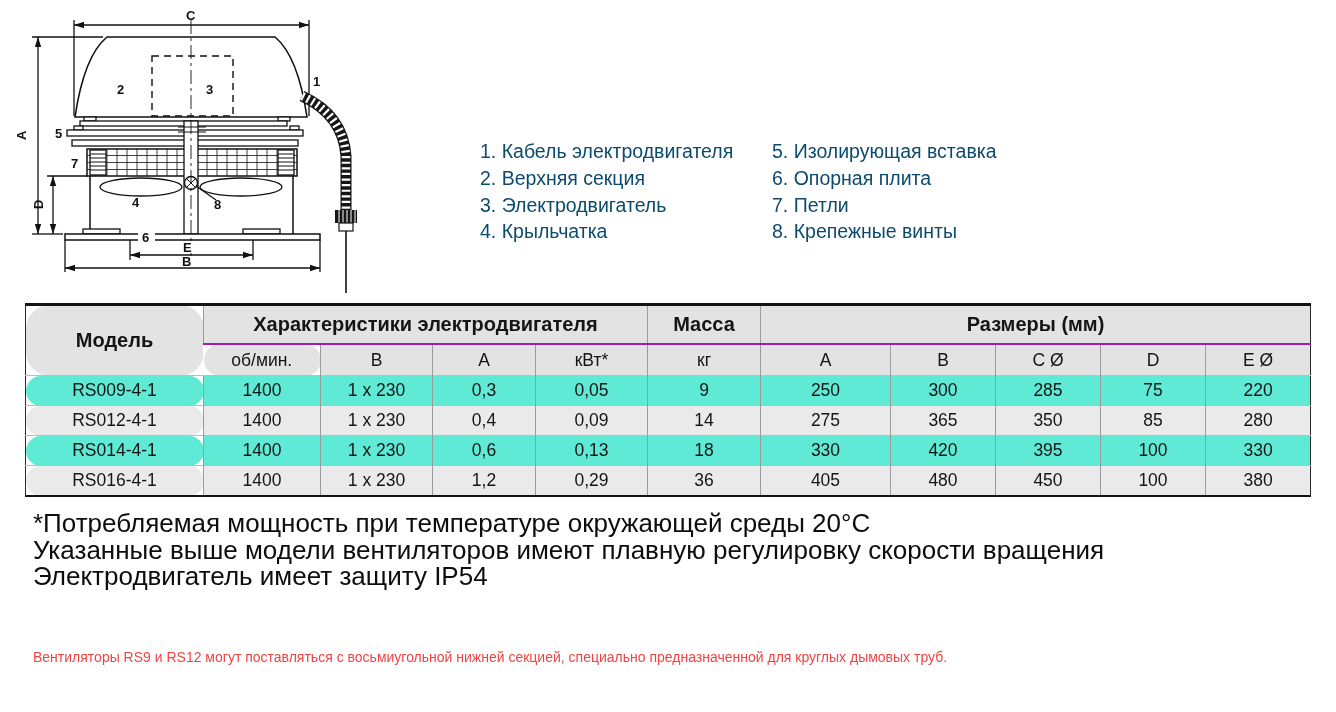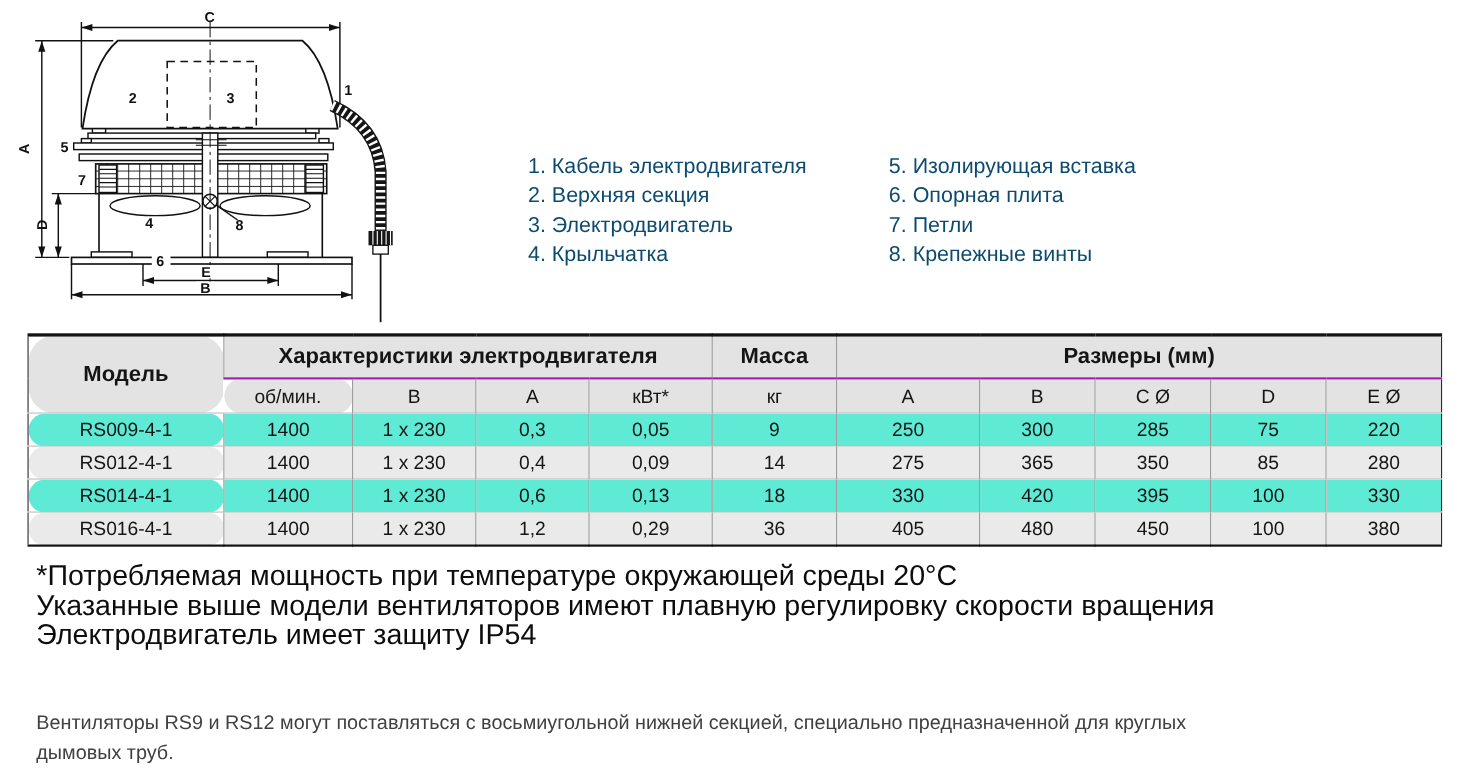--- a/index.html
+++ b/index.html
@@ -6,38 +6,38 @@
   body {
     width:1336px; height:712px; background:#ffffff; position:relative;
     font-family:"Liberation Sans", sans-serif; color:#151515;
     -webkit-font-smoothing:antialiased;
   }
   .diagram { position:absolute; left:10px; top:4px; }
   .diagram text { font-family:"Liberation Sans", sans-serif; font-weight:bold; font-size:13px; fill:#111; stroke:none; }
 
   .parts-col { position:absolute; top:99px; font-size:19.5px; line-height:26.8px; color:#0c4a6e;margin-top:39px; }
   #parts-col-1 { left:480px; }
-  #parts-col-2 { left:808px; }
+  #parts-col-2 { left:772px; }
 
   table.spec {
     position:absolute; left:25px; top:303px; width:1285px;
     border-collapse:collapse; table-layout:fixed;
     border:1.5px solid #2a2a2a; border-top:3px solid #141414; border-bottom:2.5px solid #141414;
   }
   .spec th, .spec td { text-align:center; vertical-align:middle; padding:0; overflow:hidden; border-left:1px solid #9c9c9c; }
   .spec th:first-child, .spec td:first-child { border-left:none;border-radius:24px; }
   .spec thead th { background:#e3e3e3; font-weight:bold; }
   .spec th.group { font-size:20px; height:37px; }
   .spec th.c-model { font-size:20px; }
   .spec th.sub { font-size:17.5px; font-weight:normal; height:30px; border-top:2px solid #a21caf; }
   .spec tbody td { font-size:17.5px; height:29px; border-top:1px solid #bdbdbd; background:#5eead4; }
   .spec tbody tr:nth-child(even) td { background:#eaeaea; }
 
   .notes { position:absolute; left:33px; top:510px; font-size:26px; line-height:26.6px; color:#0d0d0d; }
-  .footer-para { position:absolute; left:33px; top:644px; width:1062px; font-size:18px; line-height:27px; color:#404040; }
+  .footer-para { position:absolute; left:33px; top:644px; width:1062px; font-size:14px; line-height:27px; color:#ef4444; }
 </style>
 </head>
 <body>
 
 <svg class="diagram" width="400" height="294" viewBox="0 0 400 294">
   <defs>
     <marker id="mE" markerWidth="12" markerHeight="8" refX="10" refY="4" orient="auto" markerUnits="userSpaceOnUse">
       <path d="M0,0.8 L10,4 L0,7.2 Z" fill="#111"></path>
     </marker>
     <marker id="mS" markerWidth="12" markerHeight="8" refX="1" refY="4" orient="auto" markerUnits="userSpaceOnUse">

